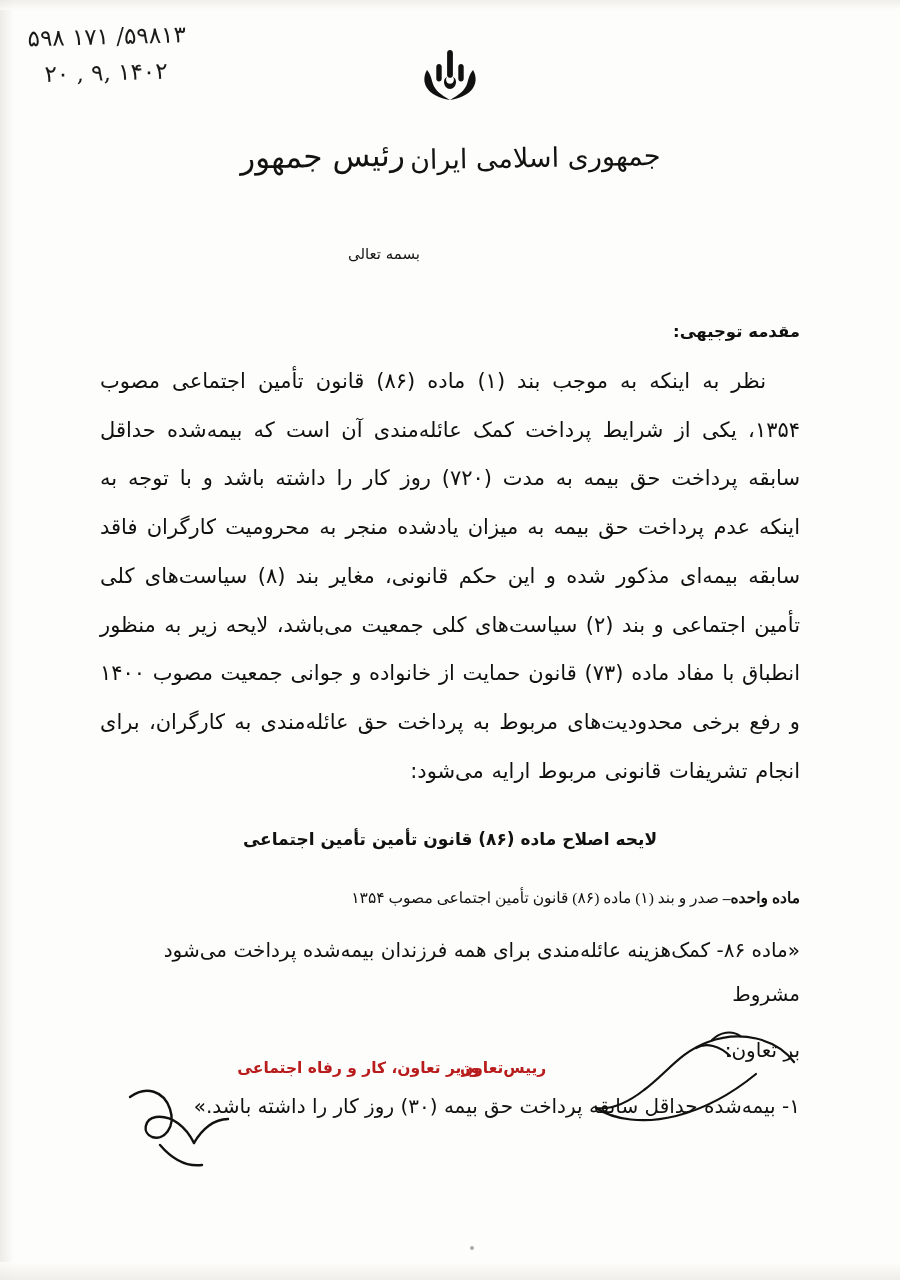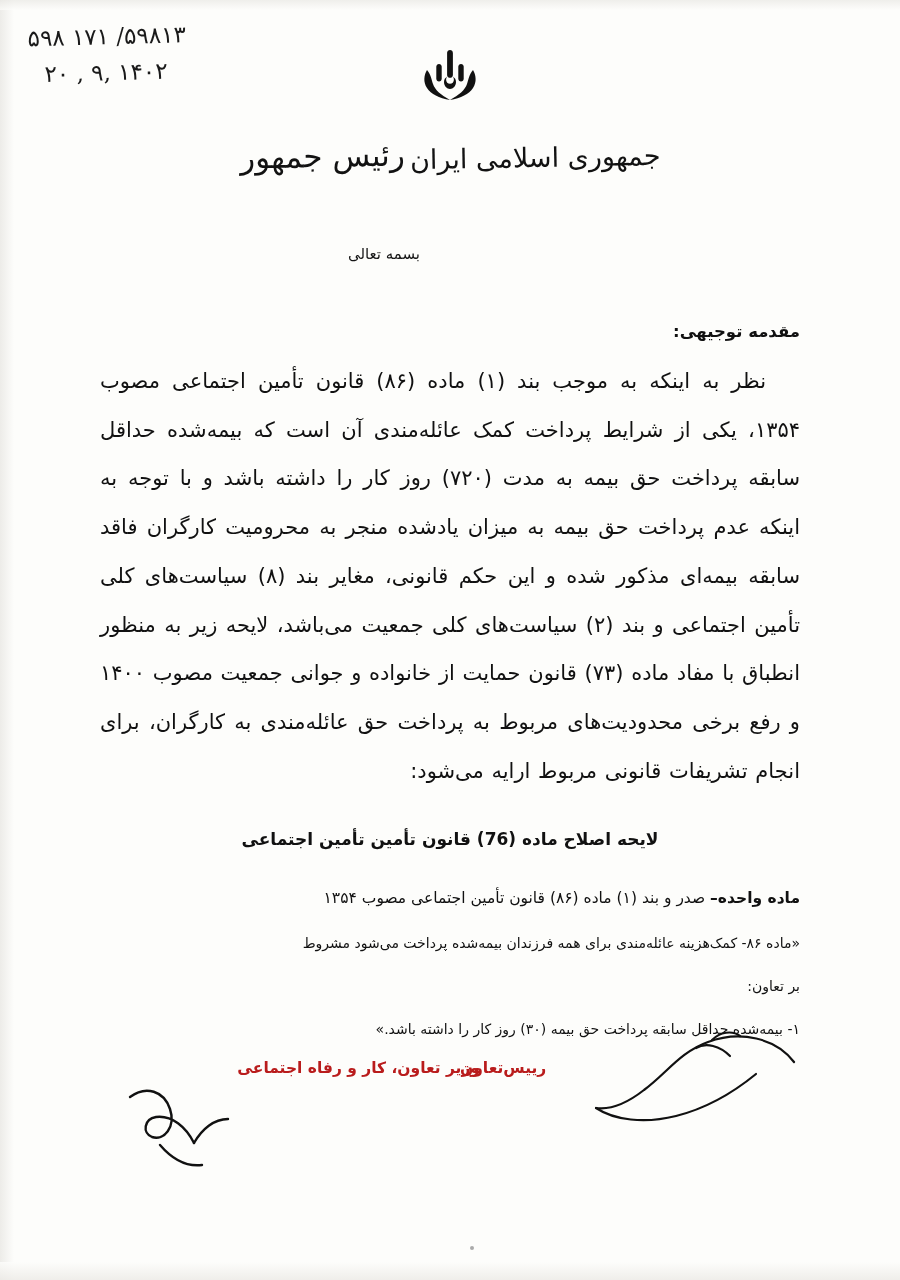--- a/index.html
+++ b/index.html
@@ -140,33 +140,34 @@
     margin-bottom: 32px;
     text-align: center;
     font-weight: bold;
     font-size: 17px;
   }
   .article {
     font-size: 15.5px;
     line-height: 2.25;
     text-align: justify;
     text-align-last: right;
+    font-family: Liberation Serif, serif;
   }
   .article .lead {
     font-weight: bold;
     letter-spacing: 2px;
   }
   .sub-line {
     font-size: 15.5px;
     line-height: 2.25;
     margin-top: 14px;
     text-align: right;
   }
   .clause {
-    font-size: 14px;
+    font-size: 20px;
     line-height: 2.2;
     margin-top: 12px;
     text-align: right;
   }
 
   
   .sig-right {
     position: absolute;
     top: 1058px;
     right: 140px;
@@ -236,21 +237,21 @@
   </div>
 
   <div class="basmala">بسمه تعالی</div>
 
   <div class="doc-body">
 
     <div class="section-title">مقدمه توجیهی:</div>
 
     <div class="para para-indent">نظر به اینکه به موجب بند (۱) ماده (۸۶) قانون تأمین اجتماعی مصوب ۱۳۵۴، یکی از شرایط پرداخت کمک عائله‌مندی آن است که بیمه‌شده حداقل سابقه پرداخت حق بیمه به مدت (۷۲۰) روز کار را داشته باشد و با توجه به اینکه عدم پرداخت حق بیمه به میزان یادشده منجر به محرومیت کارگران فاقد سابقه بیمه‌ای مذکور شده و این حکم قانونی، مغایر بند (۸) سیاست‌های کلی تأمین اجتماعی و بند (۲) سیاست‌های کلی جمعیت می‌باشد، لایحه زیر به منظور انطباق با مفاد ماده (۷۳) قانون حمایت از خانواده و جوانی جمعیت مصوب ۱۴۰۰ و رفع برخی محدودیت‌های مربوط به پرداخت حق عائله‌مندی به کارگران، برای انجام تشریفات قانونی مربوط ارایه می‌شود:</div>
 
-    <div class="law-title">لایحه اصلاح ماده (76) قانون تأمین تأمین اجتماعی</div>
+    <div class="law-title">لایحه اصلاح ماده (۸۶) قانون تأمین تأمین اجتماعی</div>
 
     <div class="article">
       <span class="lead">ماده واحده–</span>
       <span>صدر و بند (۱) ماده (۸۶) قانون تأمین اجتماعی مصوب ۱۳۵۴</span>
     </div>
 
 
     <div class="clause">«ماده ۸۶- کمک‌هزینه عائله‌مندی برای همه فرزندان بیمه‌شده پرداخت می‌شود مشروط</div>
 
     <div class="clause">بر تعاون:</div>

